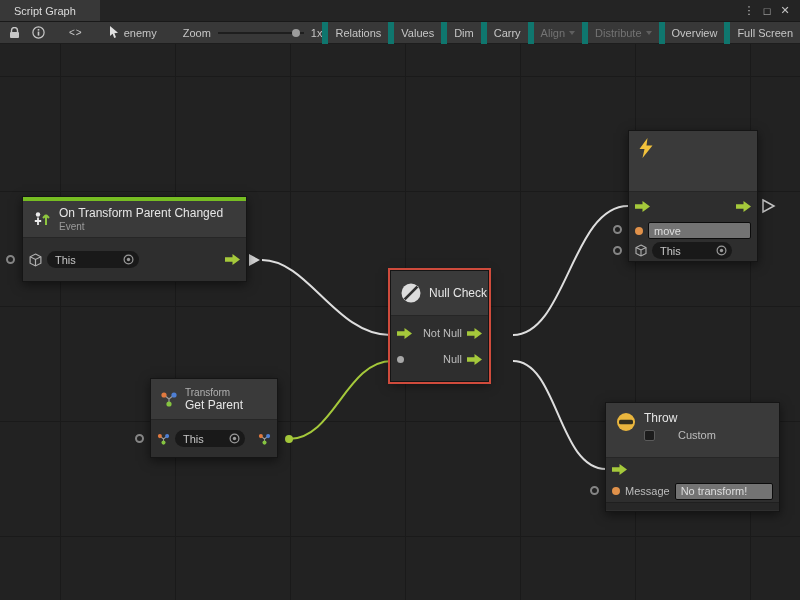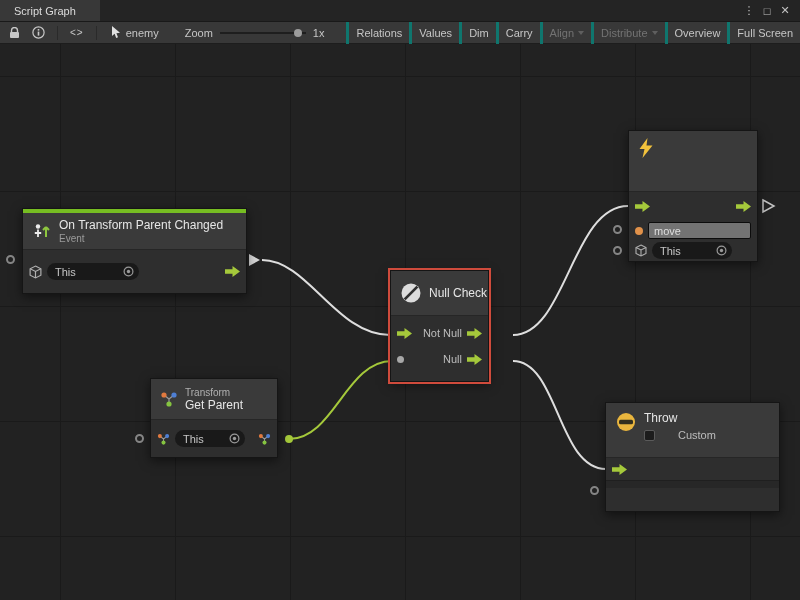--- a/index.html
+++ b/index.html
@@ -19,21 +19,21 @@
 
 .toolbar{height:22px;background:#383838;border-bottom:1px solid #1d1d1d;display:flex;align-items:center;font-size:11px;color:#c6c6c6}
 .ticon{display:inline-flex;align-items:center;justify-content:center;height:22px;padding:0 6px}
 .tsep{width:1px;height:14px;background:#2a2a2a;margin:0 6px}
 .graphcrumb{display:inline-flex;align-items:center;gap:5px;padding:0 8px}
 .zoomwrap{display:inline-flex;align-items:center;gap:7px;margin-left:18px}
 .slider{position:relative;width:86px;height:10px;display:inline-block}
 .slider .track{position:absolute;left:0;right:0;top:4px;height:2px;background:#1e1e1e}
 .slider .handle{position:absolute;top:1px;left:86%;width:8px;height:8px;border-radius:50%;background:#9c9c9c}
 .tb-buttons{margin-left:auto;display:flex;height:22px}
-.tbtn{border-left:3px solid #0f766e;padding:0 7px;display:flex;align-items:center;gap:4px;white-space:nowrap}
+.tbtn{border-left:6px solid #0f766e;padding:0 7px;display:flex;align-items:center;gap:4px;white-space:nowrap}
 .tbtn.disabled{color:#737373}
 .caret{width:0;height:0;border-left:3.5px solid transparent;border-right:3.5px solid transparent;border-top:4px solid #8a8a8a}
 .tbtn.disabled .caret{border-top-color:#5f5f5f}
 
 
 .canvas{position:relative;width:800px;height:556px;background-color:#222;
   background-image:linear-gradient(#1a1a1a 1px,transparent 1px),linear-gradient(90deg,#1a1a1a 1px,transparent 1px);
   background-size:115px 115px;background-position:60px 32px;overflow:hidden}
 .wires{position:absolute;left:0;top:0;z-index:1;pointer-events:none}
 
@@ -131,21 +131,21 @@
   <svg class="wires" width="800" height="556" viewBox="0 0 800 556">
     <path d="M262,216 C308,216 336,291 390,291" style="stroke:var(--wire-white)" fill="none" stroke-width="2"></path>
     <polygon points="249,210 260,216 249,222" fill="#d6d6d6"></polygon>
     <path d="M289,395 C334,395 346,317 392,317" style="stroke:var(--flow-green)" fill="none" stroke-width="2"></path>
     <circle cx="289" cy="395" r="4" style="fill:var(--flow-green)"></circle>
     <path d="M513,291 C566,291 572,162 628,162" style="stroke:var(--wire-white)" fill="none" stroke-width="2"></path>
     <path d="M513,317 C558,317 558,425 606,425" style="stroke:var(--wire-white)" fill="none" stroke-width="2"></path>
     <polygon points="763,156 774,162 763,168" fill="none" stroke="#c4c4c4" stroke-width="1.5"></polygon>
   </svg>
 
-  <div class="node" style="left:22px;top:164px;width:225px;height:86px">
+  <div class="node" style="left:22px;top:152px;width:225px;height:86px">
     <div class="evt-bar"></div>
     <div class="nhead" style="height:37px">
       <span class="nicon">
         <svg width="20" height="20" viewBox="0 0 20 20">
           <circle cx="6" cy="5.5" r="2.2" fill="#ececec"></circle>
           <path d="M6 8.5 L6 16 M2.8 12 L9.2 12" stroke="#ececec" stroke-width="1.8" fill="none"></path>
           <path d="M14 16 V6 M14 6 L11 9 M14 6 L17 9" stroke="#8ec63f" stroke-width="2" fill="none"></path>
         </svg>
       </span>
       <div>
@@ -322,20 +322,25 @@
       </div>
     </div>
     <div class="nrow" style="height:22px">
       <span class="flow">
         <svg width="15" height="11" viewBox="0 0 15 11">
             <path d="M0 3.2 H7.5 V0 L15 5.5 L7.5 11 V7.8 H0 Z"></path>
           </svg>
       </span>
       <span class="spacer"></span>
     </div>
+    <div class="nrow" style="height:22px">
+      <span class="dot orange"></span>
+      <span class="rowlabel">Message</span>
+      <span class="textfield" style="flex:1">No transform!</span>
+    </div>
     <div class="nfoot"></div>
   </div>
 
   <span class="ext-port" style="left:6px;top:211px"></span>
   <span class="ext-port" style="left:135px;top:390px"></span>
   <span class="ext-port" style="left:613px;top:181px"></span>
   <span class="ext-port" style="left:613px;top:202px"></span>
   <span class="ext-port" style="left:590px;top:442px"></span>
 </div>
 

